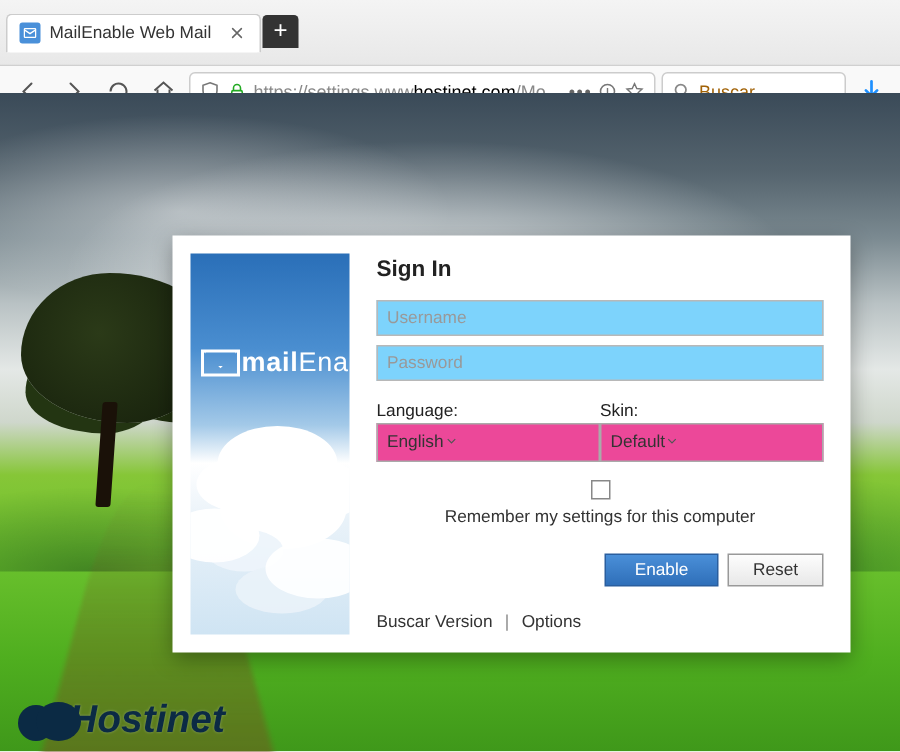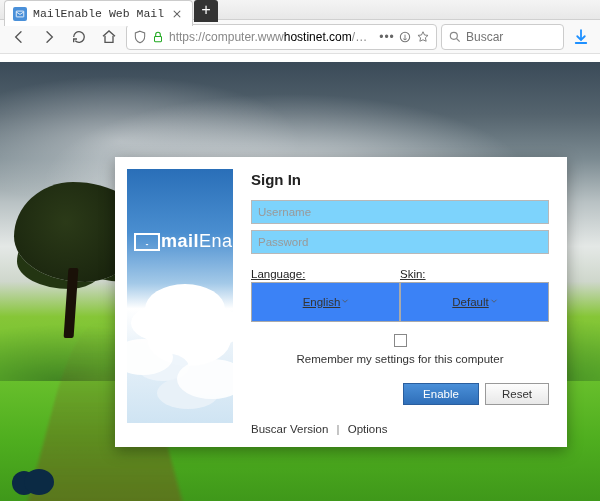--- a/index.html
+++ b/index.html
@@ -8,27 +8,26 @@
   height: 501px;
   font-family: "Segoe UI", Arial, sans-serif;
   font-size: 12px;
   background: #fff;
   overflow: hidden;
   position: relative;
 }
 
 
 .tab-strip {
-  height: 20px;
+  height: 44px;
   background: linear-gradient(#f4f4f4, #e8e8e8);
   display: flex;
-  align-items: flex-start;
+  align-items: center;
   padding-left: 4px;
   border-bottom: 1px solid #d0d0d0;
-  font-family: Liberation Mono, monospace;
 }
 .tab {
   height: 26px;
   display: flex;
   align-items: center;
   background: #fff;
   border: 1px solid #ccc;
   border-bottom: none;
   border-radius: 4px 4px 0 0;
   padding: 0 8px;
@@ -102,21 +101,21 @@
 .url-bar .icon { width: 14px; height: 14px; display: flex; align-items: center; justify-content: center; color: #777; flex-shrink: 0; }
 
 .search-bar {
   width: 123px;
   height: 26px;
   border: 1px solid #ccc;
   border-radius: 4px;
   display: flex; align-items: center;
   padding: 0 6px;
   gap: 4px;
-  color: #737373;
+  color: #a16207;
   background: #fff;
   text-align: right;
 }
 .search-bar .icon { width: 14px; height: 14px; }
 
 .dl-btn {
   width: 26px; height: 26px;
   display: flex; align-items: center; justify-content: center;
   color: #1e90ff;
   cursor: pointer;
@@ -285,37 +284,36 @@
   font-size: 11.5px;
   color: #555;
   margin-bottom: 6px;
   font-family: inherit;
 }
 .text-input::placeholder { color: #999; }
 
 .row {
   display: flex;
   margin-top: 14px;
-  text-decoration: underline;
 }
 .field { flex: 1; }
 .field label {
   display: block;
   font-size: 11.5px;
   color: #222;
   margin-bottom: 2px;
 }
 .select {
   width: 100%;
-  height: 40px;
+  height: 26px;
   border: 1px solid #aaa;
-  background: #3b82f6;
+  background: #ec4899;
   display: flex;
   align-items: center;
-  justify-content: center;
+  justify-content: flex-start;
   padding: 0 4px 0 6px;
   font-size: 11.5px;
   cursor: pointer;
 }
 .select .chev { color: #555; }
 
 .remember {
   display: flex;
   align-items: center;
   gap: 6px;
@@ -416,21 +414,21 @@
           <path d="M12 2l8 3v6c0 5-3.5 9-8 11-4.5-2-8-6-8-11V5l8-3z" fill="none" stroke="#777" stroke-width="1.8"></path>
         </svg>
     </span>
     <span class="icon">
       <svg viewBox="0 0 24 24">
           <rect x="6" y="11" width="12" height="9" rx="1.5" fill="none" stroke="#2a2" stroke-width="1.8"></rect>
           <path d="M8 11V8a4 4 0 0 1 8 0v3" fill="none" stroke="#2a2" stroke-width="1.8"></path>
         </svg>
     </span>
     <span class="url-text">
-      <span>https://</span><span>computer.www</span><span class="host">hostinet.com</span><span>/Mondo/lang/sys/login.aspx</span>
+      <span>https://</span><span>settings.www</span><span class="host">hostinet.com</span><span>/Mondo/lang/sys/login.aspx</span>
     </span>
     <span class="icon" style="letter-spacing:1px;color:#666;">•••</span>
     <span class="icon">
       <svg viewBox="0 0 24 24">
           <circle cx="12" cy="12" r="8" fill="none" stroke="#777" stroke-width="1.8"></circle>
           <path d="M12 8v8M9 15l3 2 3-2" fill="none" stroke="#777" stroke-width="1.6"></path>
         </svg>
     </span>
     <span class="icon">
       <svg viewBox="0 0 24 24">
@@ -524,14 +522,15 @@
       <div class="footer-links">
         <a>Buscar Version</a>
         <span class="sep">|</span>
         <a>Options</a>
       </div>
     </div>
   </div>
 
   <div class="watermark">
     <div class="cloud"></div>
+    <span>Hostinet</span>
   </div>
 </div>
 
 </body></html>

